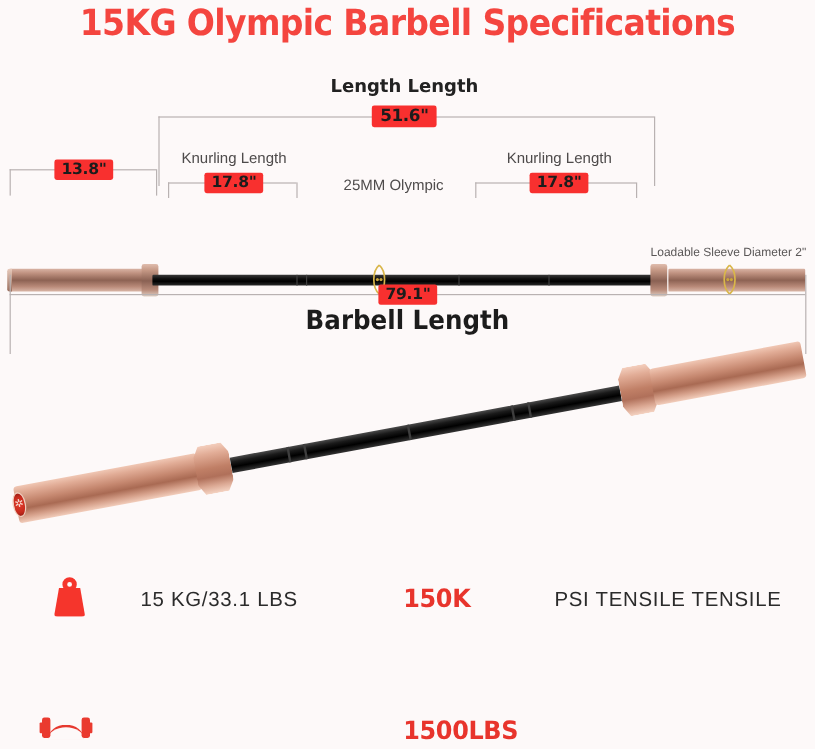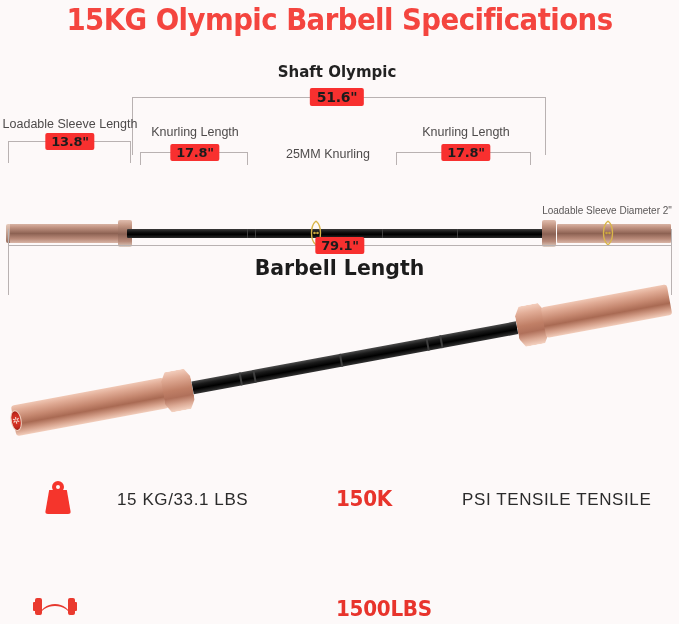--- a/index.html
+++ b/index.html
@@ -190,39 +190,38 @@
   .ico-whip .nub.l{left:0px;}
   .ico-whip .nub.r{left:40px;}
 </style>
 </head>
 <body>
 
 <div class="title">15KG Olympic Barbell Specifications</div>
 
 <div class="diagram">
 
-  <div class="dimlabel dark" style="left:337px;top:8px;">Shaft Olympic</div>
+  <div class="dimlabel dark" style="left:337px;top:8px;">Length Length</div>
   <div class="dimline" style="left:132px;top:42px;width:413px;"></div>
   <div class="tick" style="left:132px;top:42px;height:58px;"></div>
   <div class="tick" style="left:545px;top:42px;height:58px;"></div>
   <div class="badge" style="left:337px;top:33px;">51.6"</div>
 
-  <div class="dimlabel" style="left:70px;top:62px;">Loadable Sleeve Length</div>
   <div class="dimline" style="left:8px;top:86px;width:122px;"></div>
   <div class="tick" style="left:8px;top:86px;height:22px;"></div>
   <div class="tick" style="left:130px;top:86px;height:22px;"></div>
   <div class="badge small" style="left:70px;top:78px;">13.8"</div>
 
   <div class="dimlabel" style="left:195px;top:70px;">Knurling Length</div>
   <div class="dimline" style="left:140px;top:97px;width:107px;"></div>
   <div class="tick" style="left:140px;top:97px;height:13px;"></div>
   <div class="tick" style="left:247px;top:97px;height:13px;"></div>
   <div class="badge small" style="left:195px;top:89px;">17.8"</div>
 
-  <div class="dimlabel" style="left:328px;top:92px;">25MM Knurling</div>
+  <div class="dimlabel" style="left:328px;top:92px;">25MM Olympic</div>
 
   <div class="dimlabel" style="left:466px;top:70px;">Knurling Length</div>
   <div class="dimline" style="left:396px;top:97px;width:134px;"></div>
   <div class="tick" style="left:396px;top:97px;height:13px;"></div>
   <div class="tick" style="left:530px;top:97px;height:13px;"></div>
   <div class="badge small" style="left:466px;top:89px;">17.8"</div>
 
   <div class="bar-flat">
     <div class="bf-sleeve left"></div>
     <div class="bf-cap" style="left:6px;"></div>

